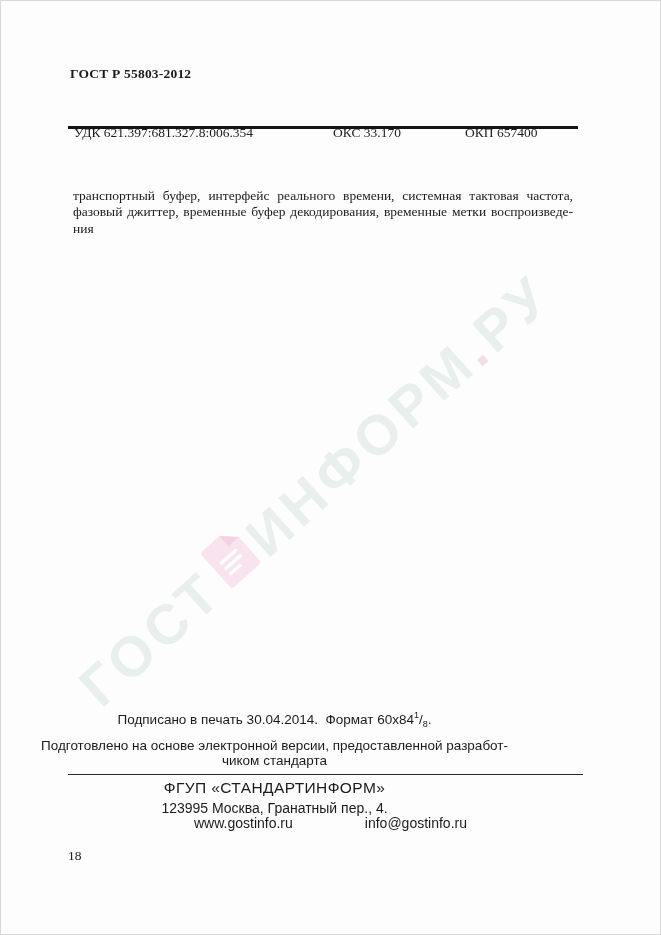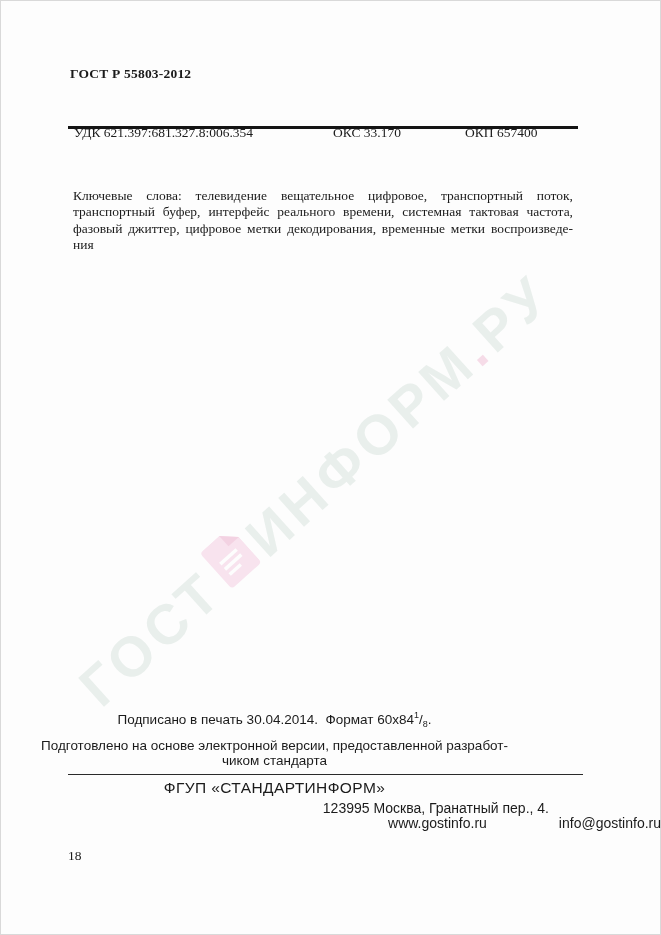--- a/index.html
+++ b/index.html
@@ -49,24 +49,24 @@
   .sansline{
     position:absolute;left:0;width:549px;text-align:center;
     font-family:"Liberation Sans", sans-serif;font-size:13.5px;
   }
   .print-line{top:710px;}
   .print-line sup{font-size:9px;vertical-align:6px;}
   .print-line sub{font-size:9px;vertical-align:-3px;}
   .prepared-1{top:738px;}
   .prepared-2{top:753px;}
   .publisher{top:779px;font-size:15.5px;letter-spacing:.4px;}
-  .address{top:800px;font-size:14px;text-align:right;}
+  .address{top:800px;font-size:14px;}
   .contacts{
     position:absolute;left:0;top:815px;width:661px;
-    display:flex;justify-content:flex-end;gap:72px;
+    display:flex;justify-content:center;gap:72px;
     font-family:"Liberation Sans", sans-serif;font-size:14px;
   }
   .page-number{
     position:absolute;left:68px;top:848px;font-size:13.5px;
   }
 </style>
 </head>
 <body>
 
 <div class="page">
@@ -75,23 +75,22 @@
 
   <div class="rule-thick"></div>
 
   <div class="codes-row">
     <span class="code-udk">УДК 621.397:681.327.8:006.354</span>
     <span class="code-oks">ОКС 33.170</span>
     <span class="code-okp">ОКП 657400</span>
   </div>
 
   <div class="keywords">
-    <div class="kw-line">Ключевые слова: телевидение вещательное цифровое, транспортный поток,</div>
     <div class="kw-line">транспортный буфер, интерфейс реального времени, системная тактовая частота,</div>
-    <div class="kw-line">фазовый джиттер, цифровое метки декодирования, временные метки воспроизведе-</div>
+    <div class="kw-line">фазовый джиттер, временные буфер декодирования, временные метки воспроизведе-</div>
     <div class="kw-line last">ния</div>
   </div>
 
   <div class="watermark">
     <span>ГОСТ</span>
       <span class="wm-icon"><svg width="46" height="50" viewBox="0 0 46 50">
           <path d="M6 4 Q6 0 10 0 L32 0 L46 14 L46 44 Q46 48 42 48 L10 48 Q6 48 6 44 Z" fill="#f8e3ee"></path>
           <path d="M32 0 L32 14 L46 14 Z" fill="#f3d2e2"></path>
           <rect x="14" y="20" width="22" height="3.5" fill="#fdfdfd"></rect>
           <rect x="14" y="27" width="22" height="3.5" fill="#fdfdfd"></rect>

